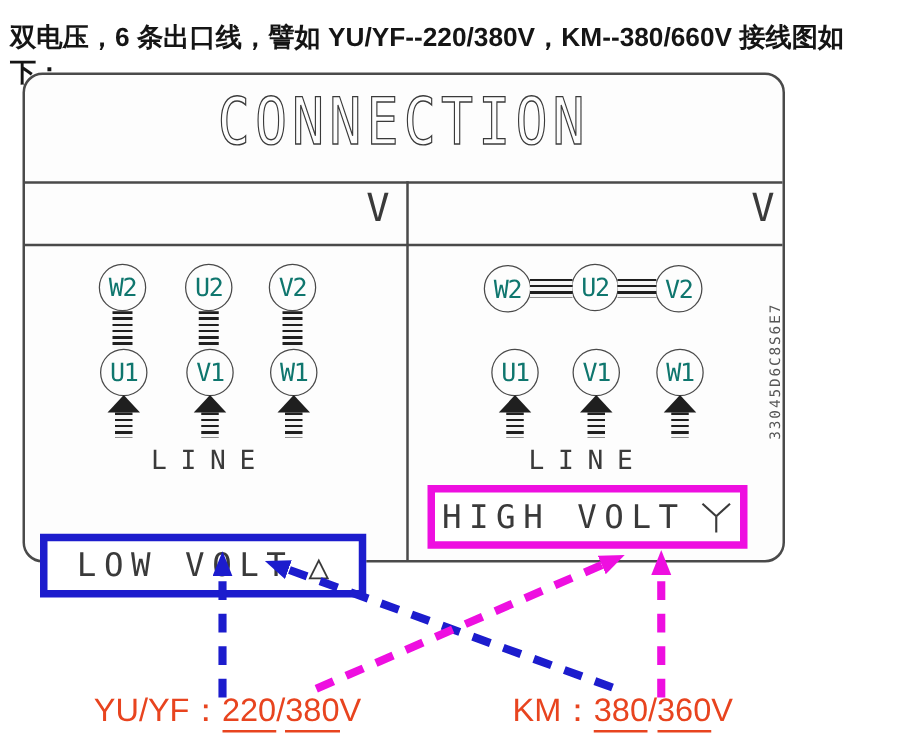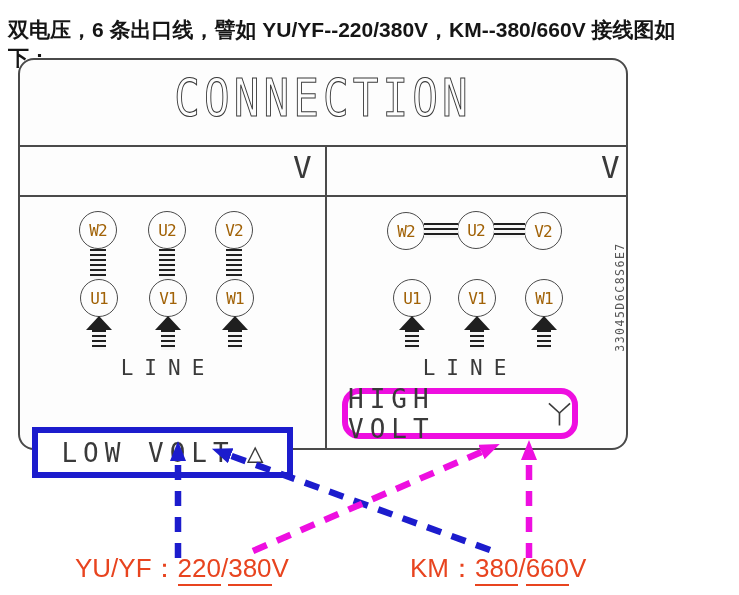--- a/index.html
+++ b/index.html
@@ -20,37 +20,37 @@
   .cad{color:#3a3a3a;font-family:"DejaVu Sans Mono",monospace;}
   .connection-title{position:absolute;left:18px;top:68px;width:610px;text-align:center;
     font-size:52px;letter-spacing:5px;transform:scaleX(.82);
     color:#3a3a3a;-webkit-text-fill-color:transparent;-webkit-text-stroke:1.1px #3a3a3a;}
   .v-head{position:absolute;top:149px;font-size:31px;font-weight:400;}
   .v-head.left{left:293px;} .v-head.right{left:601px;}
 
   
   .terminal{position:absolute;width:38px;height:38px;border:1.6px solid #4a4a4a;border-radius:50%;
     box-sizing:border-box;display:flex;align-items:center;justify-content:center;
-    font-size:16px;letter-spacing:-1px;color:#a16207;background:#fdfdfd;}
+    font-size:20px;letter-spacing:-1px;color:#0f766e;background:#fdfdfd;}
   .hatch{background:repeating-linear-gradient(180deg,#1f1f1f 0px,#1f1f1f 2px,#f6f6f6 2px,#f6f6f6 5px);}
   .jumper{position:absolute;width:16px;height:30px;}
   .busbar{position:absolute;height:15px;}
   .arr-head{position:absolute;width:0;height:0;
     border-left:13px solid transparent;border-right:13px solid transparent;border-bottom:14px solid #1f1f1f;}
   .arr-shaft{position:absolute;width:14px;height:20px;}
 
   .line-label{position:absolute;top:356px;width:120px;text-align:center;
     font-size:21px;letter-spacing:11px;}
   .line-label.left{left:108px;} .line-label.right{left:410px;}
 
   .volt-box{position:absolute;border-style:solid;border-width:6px;box-sizing:border-box;
     display:flex;align-items:center;justify-content:center;gap:12px;
     font-size:26px;letter-spacing:6px;color:#3a3a3a;background:#fff;}
   .volt-box.low{left:32px;top:387px;width:261px;height:51px;border-color:#1c1ccd;margin-top:40px;}
-  .volt-box.high{left:342px;top:388px;width:236px;height:51px;border-color:#ee0fe0;border-radius:17px;}
+  .volt-box.high{left:342px;top:388px;width:256px;height:51px;border-color:#ee0fe0;}
   .delta-sym{font-size:28px;letter-spacing:0;}
   .star-svg{display:block;}
 
   .part-number{position:absolute;left:620px;top:297px;transform:translate(-50%,-50%) rotate(-90deg);
     font-size:11.5px;letter-spacing:1.5px;color:#555;white-space:nowrap;}
 
   
   .arrows-svg{position:absolute;left:0;top:0;pointer-events:none;}
 
   
@@ -148,15 +148,15 @@
     <g fill="none" stroke-width="6.5" stroke-dasharray="15 11">
       <line x1="178" y1="558" x2="178" y2="456" stroke="#1c1ccd" marker-end="url(#mb)"></line>
       <line x1="490" y1="550" x2="226" y2="454" stroke="#1c1ccd" marker-end="url(#mb)"></line>
       <line x1="253" y1="551" x2="486" y2="450" stroke="#ee0fe0" marker-end="url(#mm)"></line>
       <line x1="529" y1="558" x2="529" y2="455" stroke="#ee0fe0" marker-end="url(#mm)"></line>
     </g>
   </svg>
 
   <div class="anno yuyf"><span>YU/YF：</span><span class="u">220</span><span>/</span><span class="u">380</span><span>V</span></div>
 
-  <div class="anno km"><span>KM：</span><span class="u">380</span><span>/</span><span class="u">660</span><span>V</span></div>
+  <div class="anno km"><span>KM：</span><span class="u">380</span><span>/</span><span class="u">360</span><span>V</span></div>
 
 </div>
 
 </body></html>

